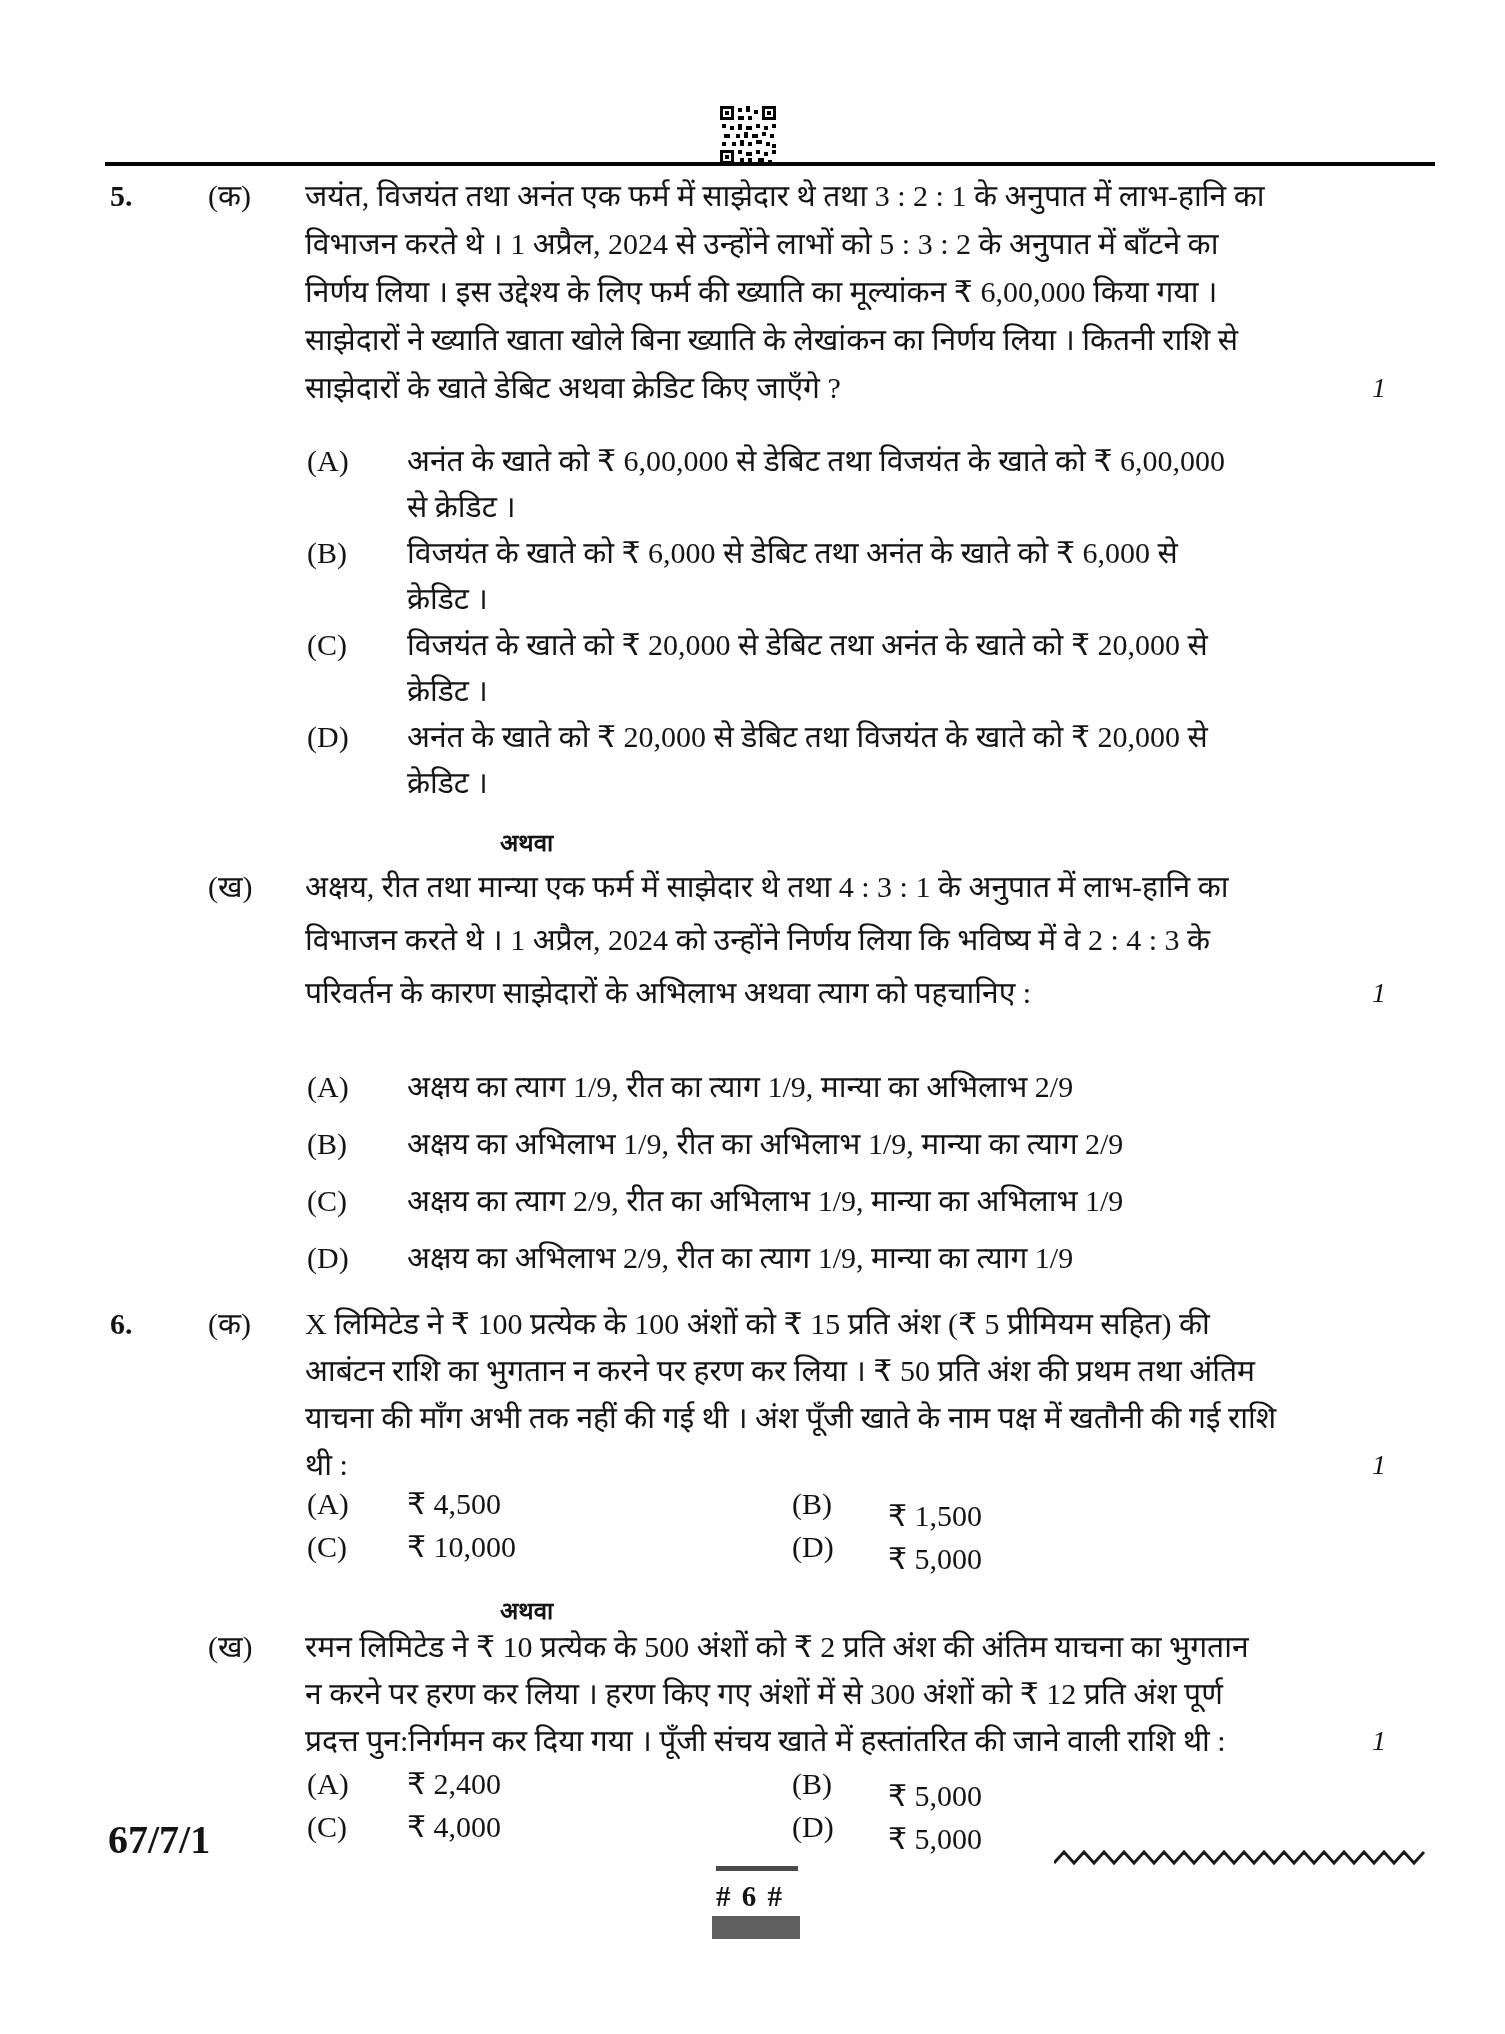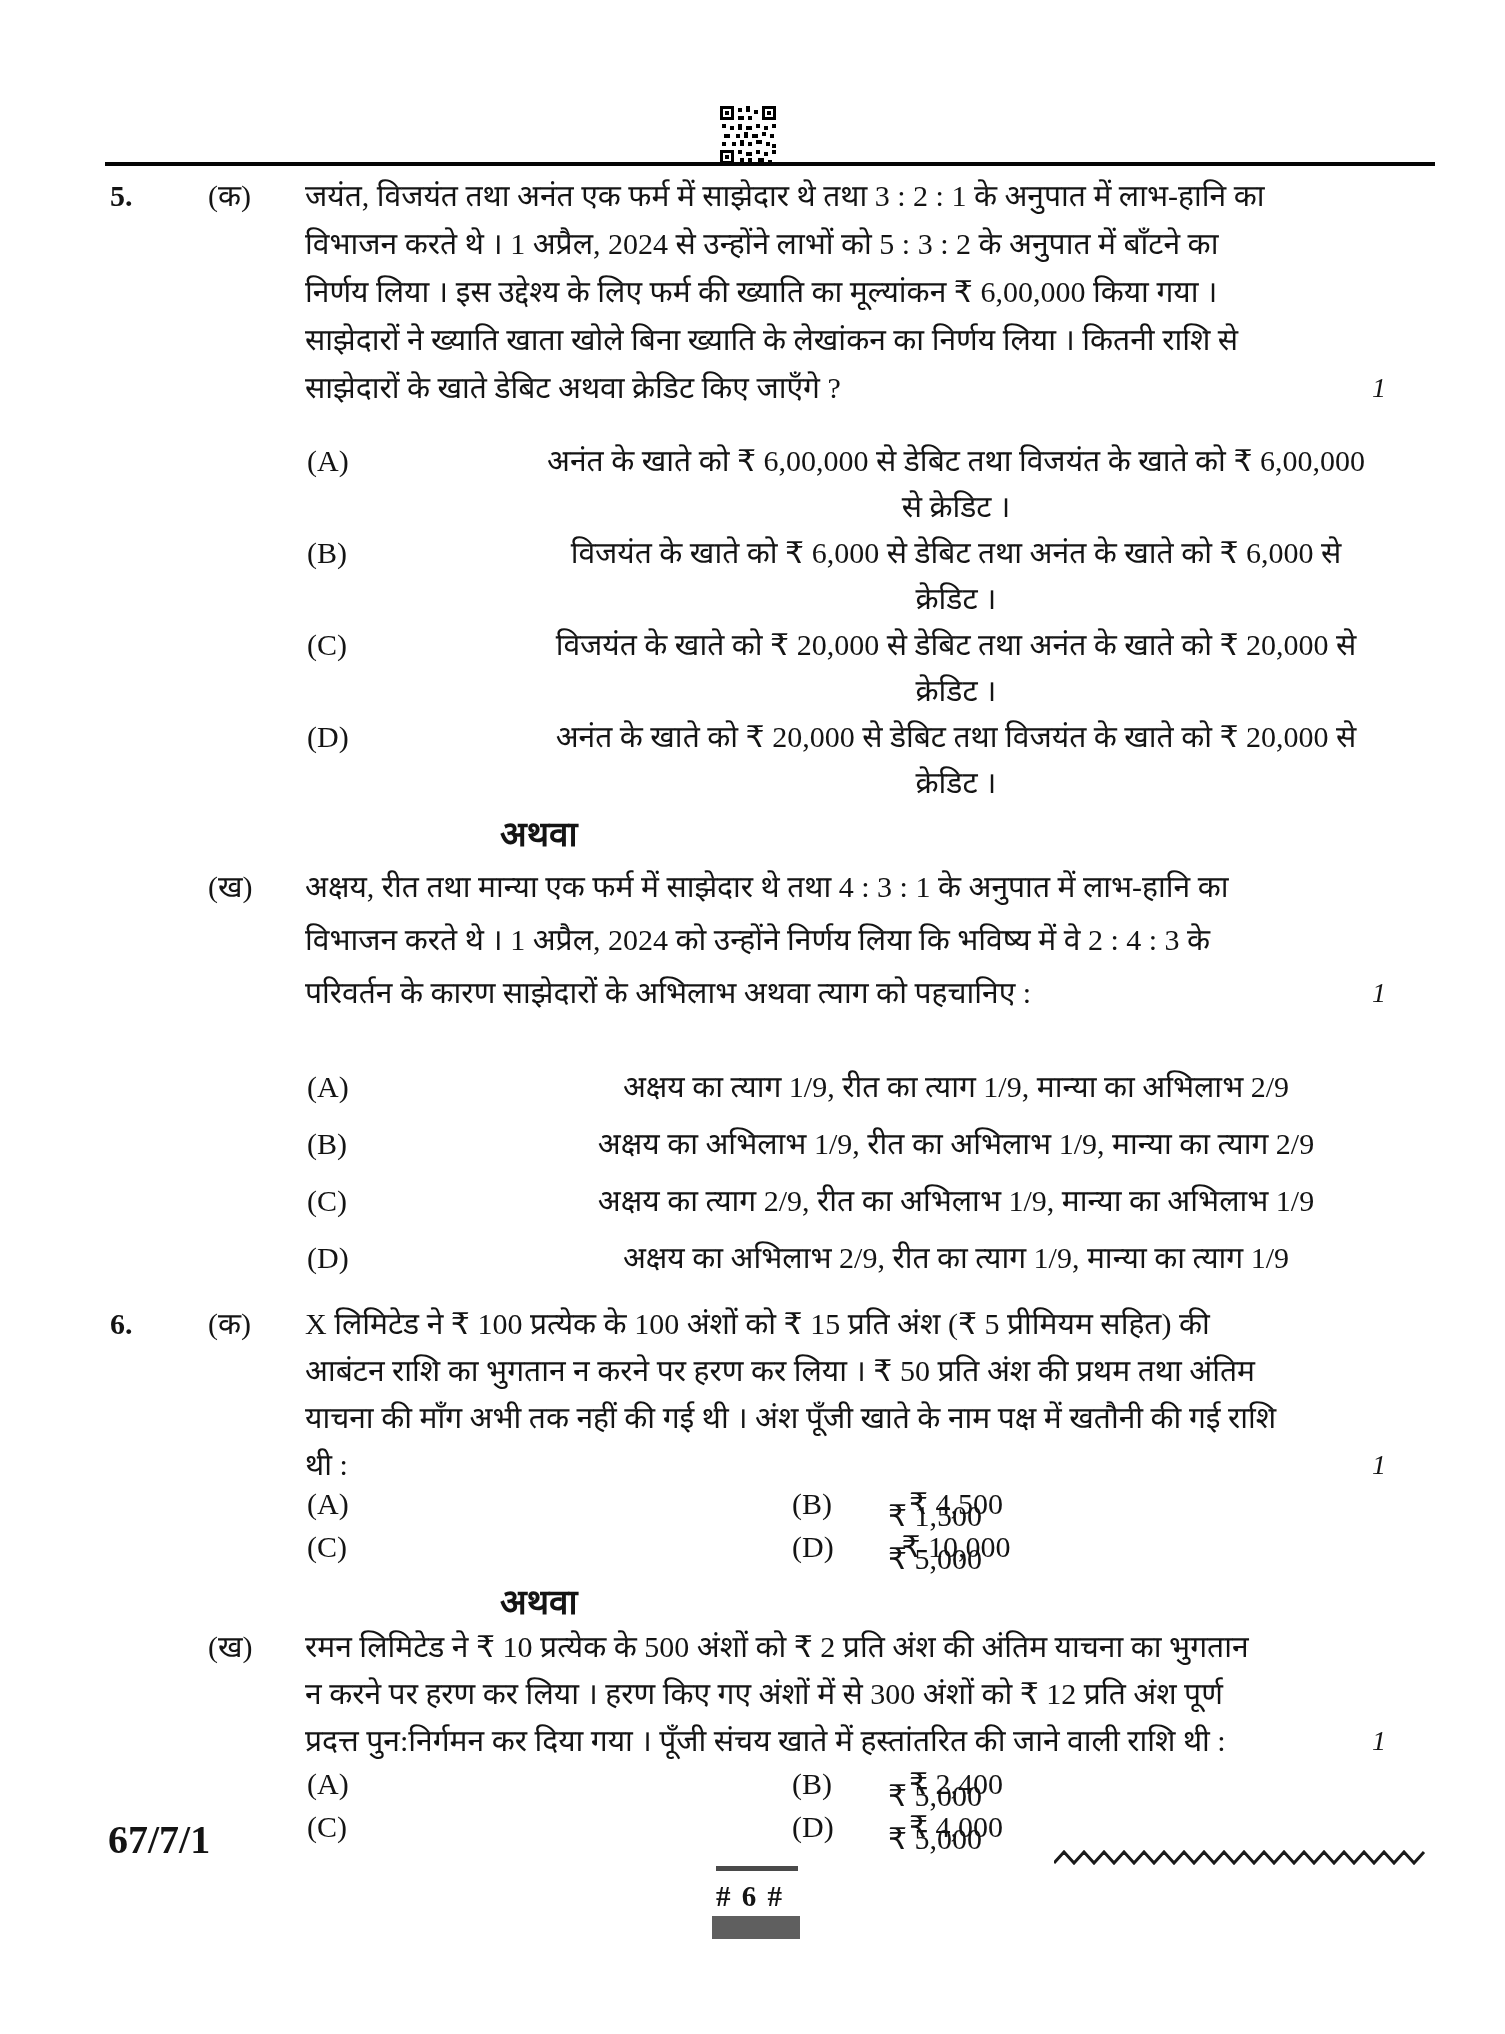--- a/index.html
+++ b/index.html
@@ -14,24 +14,24 @@
   .lh46 .ln{height:46px;line-height:46px;}
   .lh53 .ln{height:53px;line-height:53px;}
   .lh57 .ln{height:57px;line-height:57px;}
   .lh47 .ln{height:47px;line-height:47px;}
   .lh43 .ln{height:43px;line-height:43px;}
   .qnum{position:absolute;left:110px;top:0;font-weight:bold;}
   .plabel{position:absolute;left:208px;top:0;}
   .stem{display:block;padding-left:305px;}
   .mark{position:absolute;left:1372px;top:0;font-style:italic;font-size:28px;font-family:"Liberation Serif",serif;}
   .olabel{position:absolute;left:307px;top:0;}
-  .otext{display:block;padding-left:407px;text-align:center;}
+  .otext{display:block;padding-left:407px;}
   .olabel2{position:absolute;left:792px;top:0;}
   .oval2{position:absolute;left:888px;top:12px;}
-  .orlabel{position:absolute;left:500px;top:4px;font-weight:bold;font-size:35px;line-height:50px;}
+  .orlabel{position:absolute;left:500px;top:12px;font-weight:bold;font-size:24px;line-height:50px;}
   .topline{position:absolute;left:105px;top:162px;width:1330px;height:4px;background:#050505;}
   .qr{position:absolute;left:720px;top:106px;width:56px;height:58px;}
   .footer-code{position:absolute;left:108px;top:1816px;font-weight:bold;font-size:40px;}
   .footer-page{position:absolute;left:716px;top:1880px;font-weight:bold;font-size:29px;letter-spacing:2px;}
   .footer-miniline{position:absolute;left:716px;top:1866px;width:82px;height:5px;background:#4a4a4a;}
   .footer-graybox{position:absolute;left:712px;top:1916px;width:88px;height:23px;background:#5f5f5f;}
   .squiggle{position:absolute;left:1054px;top:1848px;}
 </style>
 </head>
 <body>

